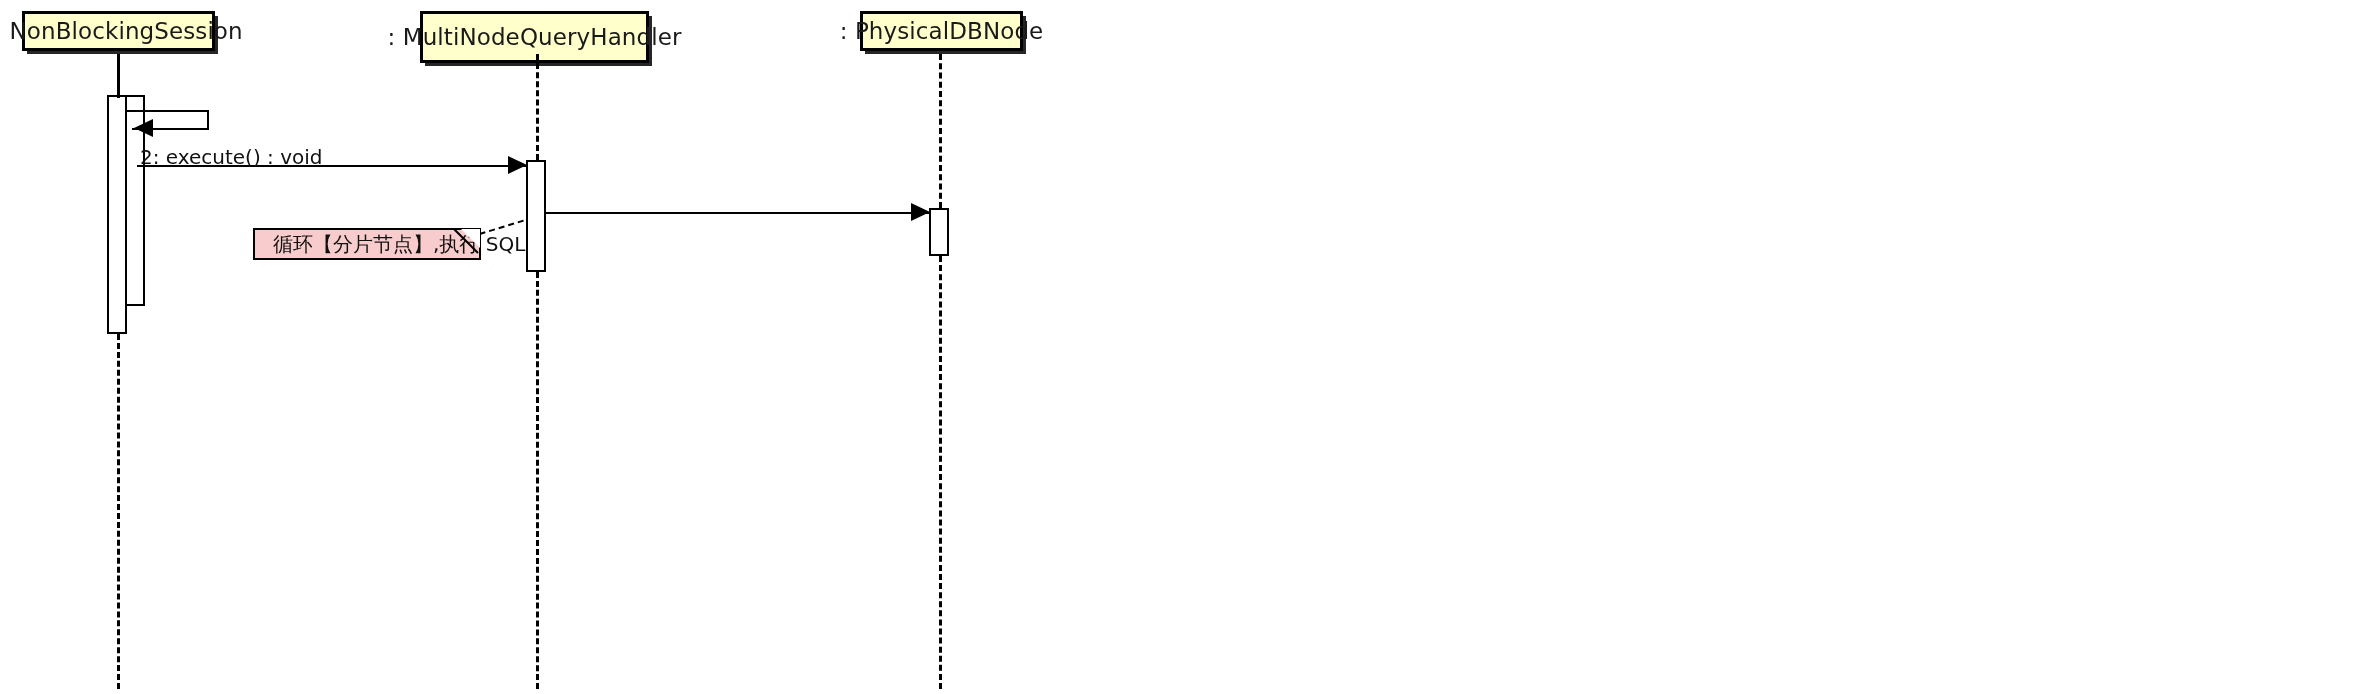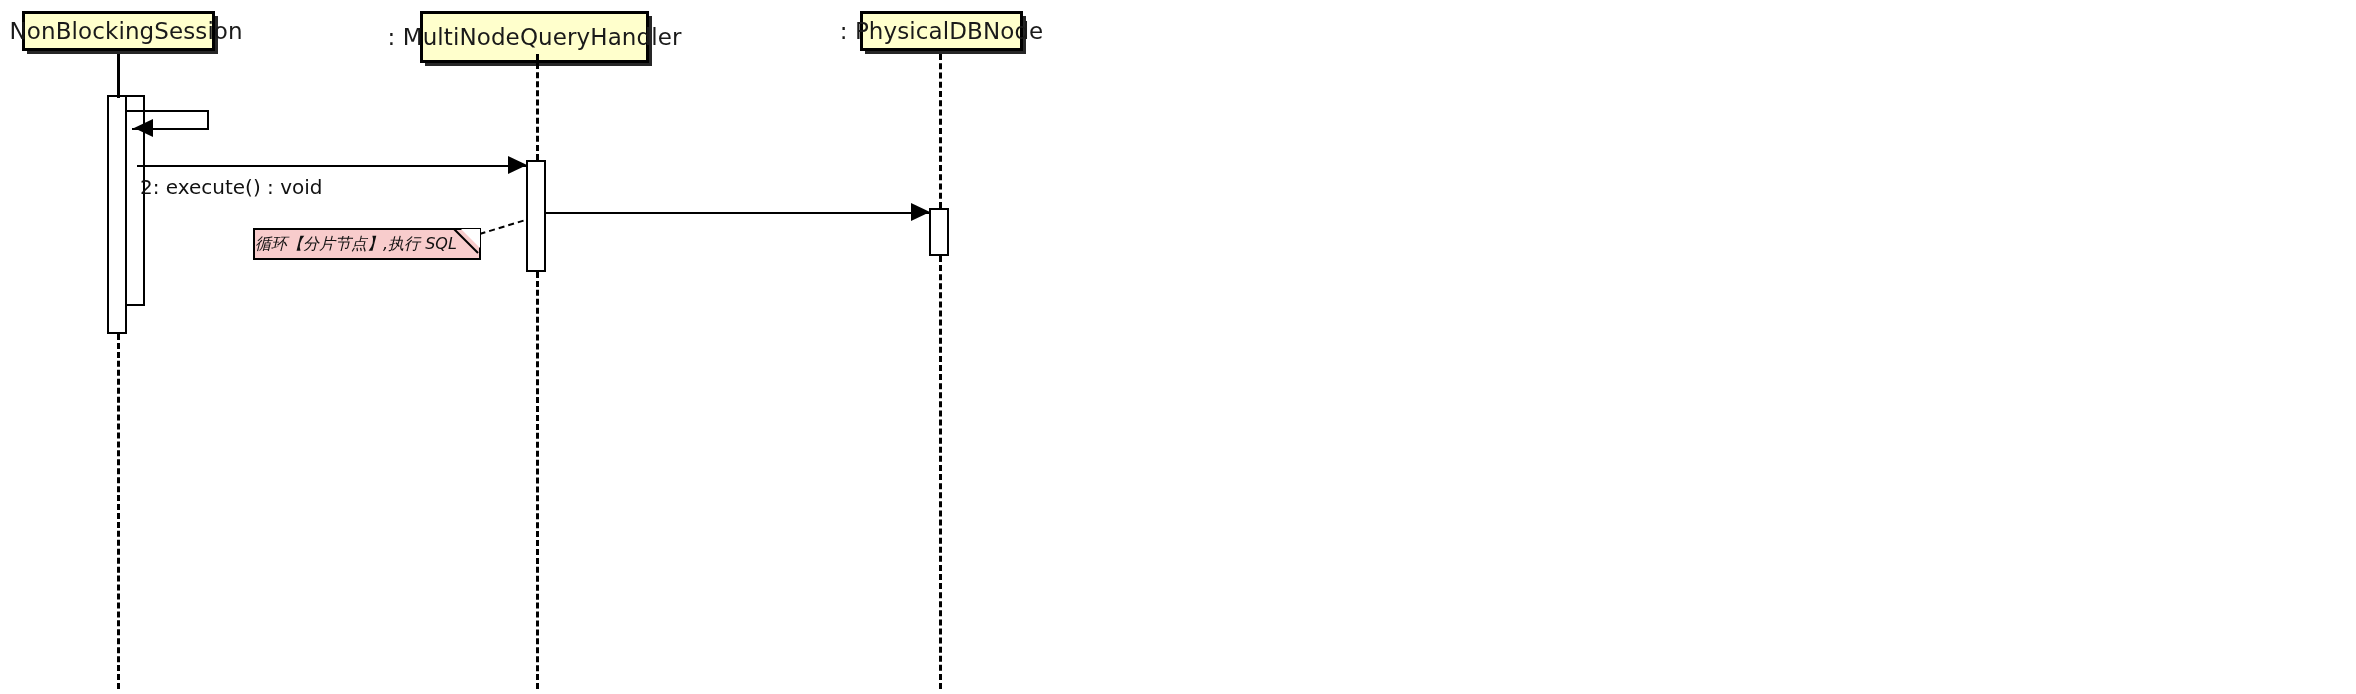--- a/index.html
+++ b/index.html
@@ -110,26 +110,25 @@
   .note {
     position: absolute;
     box-sizing: border-box;
     background: #f8cccc;
     border: 2px solid #000000;
     z-index: 8;
     display: flex;
     align-items: center;
   }
   .note-text {
-    font-size: 16px;
+    font-size: 20px;
     color: #111111;
     white-space: nowrap;
-    padding-left: 0;
+    padding-left: 18px;
     line-height: 1;
-    font-style: italic;
   }
   .note-fold {
     position: absolute;
     top: -1px;
     right: -1px;
     width: 0;
     height: 0;
     border-left: 19px solid transparent;
     border-top: 19px solid #ffffff;
     z-index: 9;
@@ -198,21 +197,21 @@
 
   <div class="found-tick" style="left:117px; top:76px; height:22px;"></div>
 
   <div class="msg-line" style="left:127px; top:110px; width:82px;"></div>
 
   <div class="msg-vline" style="left:207px; top:110px; height:19px;"></div>
 
   <div class="msg-line" style="left:132px; top:128px; width:77px;"></div>
   <div class="arrow-left" style="left:134px; top:119px;"></div>
 
-  <div class="msg-label" style="left:140px; top:147px;margin-top:30px;">2: execute() : void</div>
+  <div class="msg-label" style="left:140px; top:147px;">2: execute() : void</div>
   <div class="msg-line" style="left:137px; top:165px; width:390px;"></div>
   <div class="arrow-right" style="left:508px; top:156px;"></div>
 
   <div class="msg-line" style="left:545px; top:212px; width:385px;"></div>
   <div class="arrow-right" style="left:911px; top:203px;"></div>
 
   <div class="note-connector" style="left:470px; top:236px; width:66px; transform: rotate(-17deg);"></div>
 
   <div class="note" style="left:253px; top:228px; width:228px; height:32px;">
     <span class="note-text">循环【分片节点】,执行 SQL</span>

